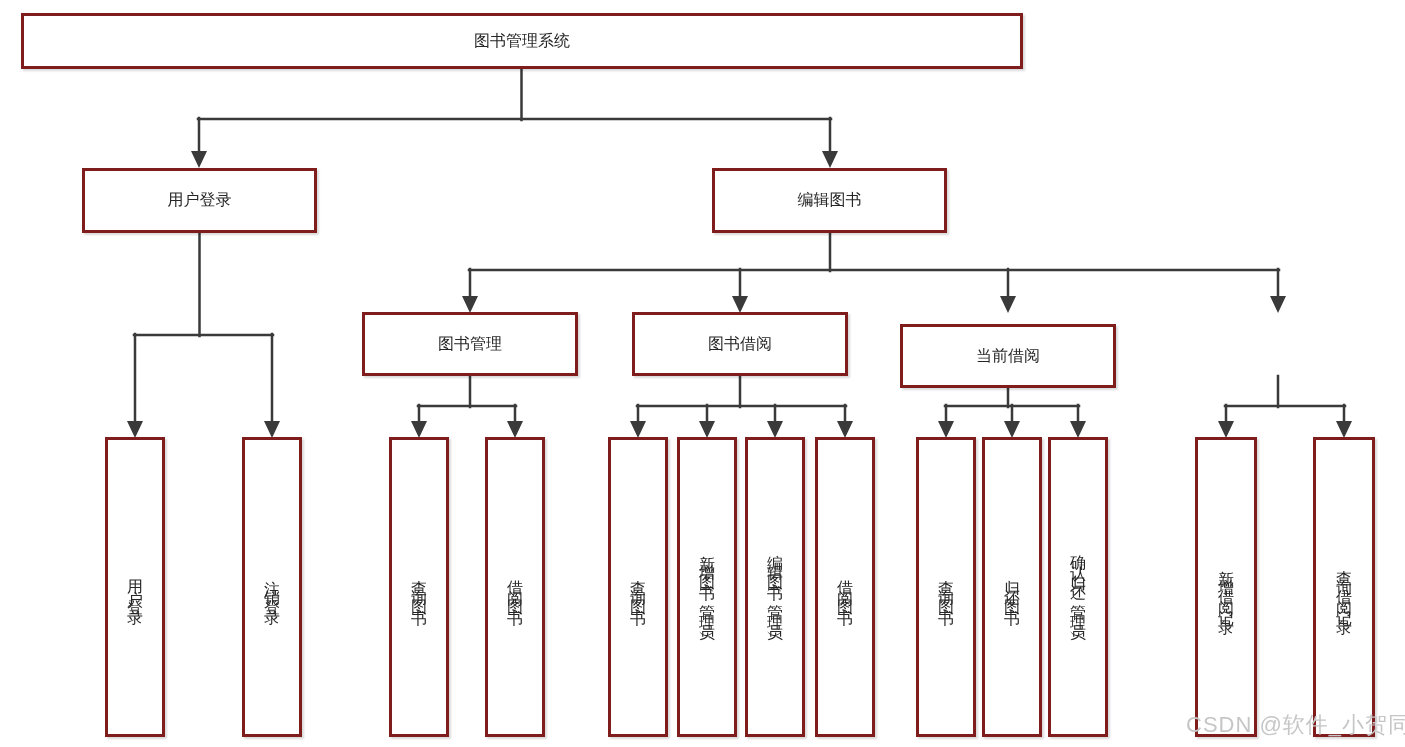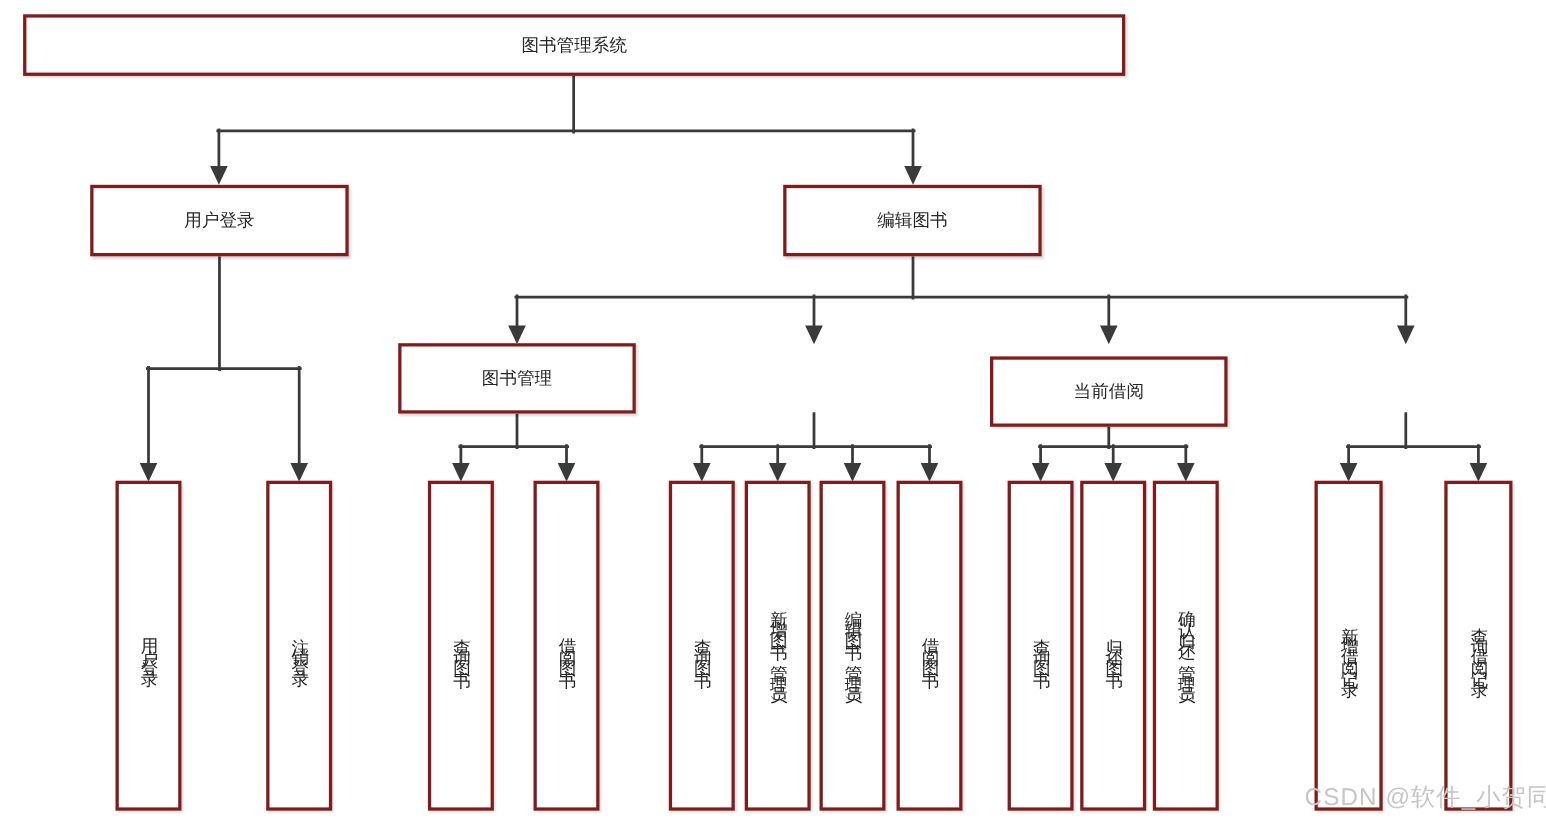--- a/index.html
+++ b/index.html
@@ -81,20 +81,21 @@
       M1218 421 L1234 421 L1226 438 Z
       M1336 421 L1352 421 L1344 438 Z"></path>
   </svg>
 
   <div class="node" style="left:21px;top:13px;width:1002px;height:56px;">图书管理系统</div>
 
   <div class="node" style="left:82px;top:168px;width:235px;height:65px;">用户登录</div>
   <div class="node" style="left:712px;top:168px;width:235px;height:65px;">编辑图书</div>
 
   <div class="node" style="left:362px;top:312px;width:216px;height:64px;">图书管理</div>
+  <div class="node" style="left:632px;top:312px;width:216px;height:64px;">图书借阅</div>
   <div class="node" style="left:900px;top:312px;width:216px;height:64px;margin-top:12px;">当前借阅</div>
 
   <div class="node v" style="left:105px;top:437px;width:60px;height:300px;">用户登录</div>
   <div class="node v" style="left:242px;top:437px;width:60px;height:300px;">注销登录</div>
 
   <div class="node v" style="left:389px;top:437px;width:60px;height:300px;">查询图书</div>
   <div class="node v" style="left:485px;top:437px;width:60px;height:300px;">借阅图书</div>
 
   <div class="node v" style="left:608px;top:437px;width:60px;height:300px;">查询图书</div>
   <div class="node v" style="left:677px;top:437px;width:60px;height:300px;">新增图书（管理员）</div>

